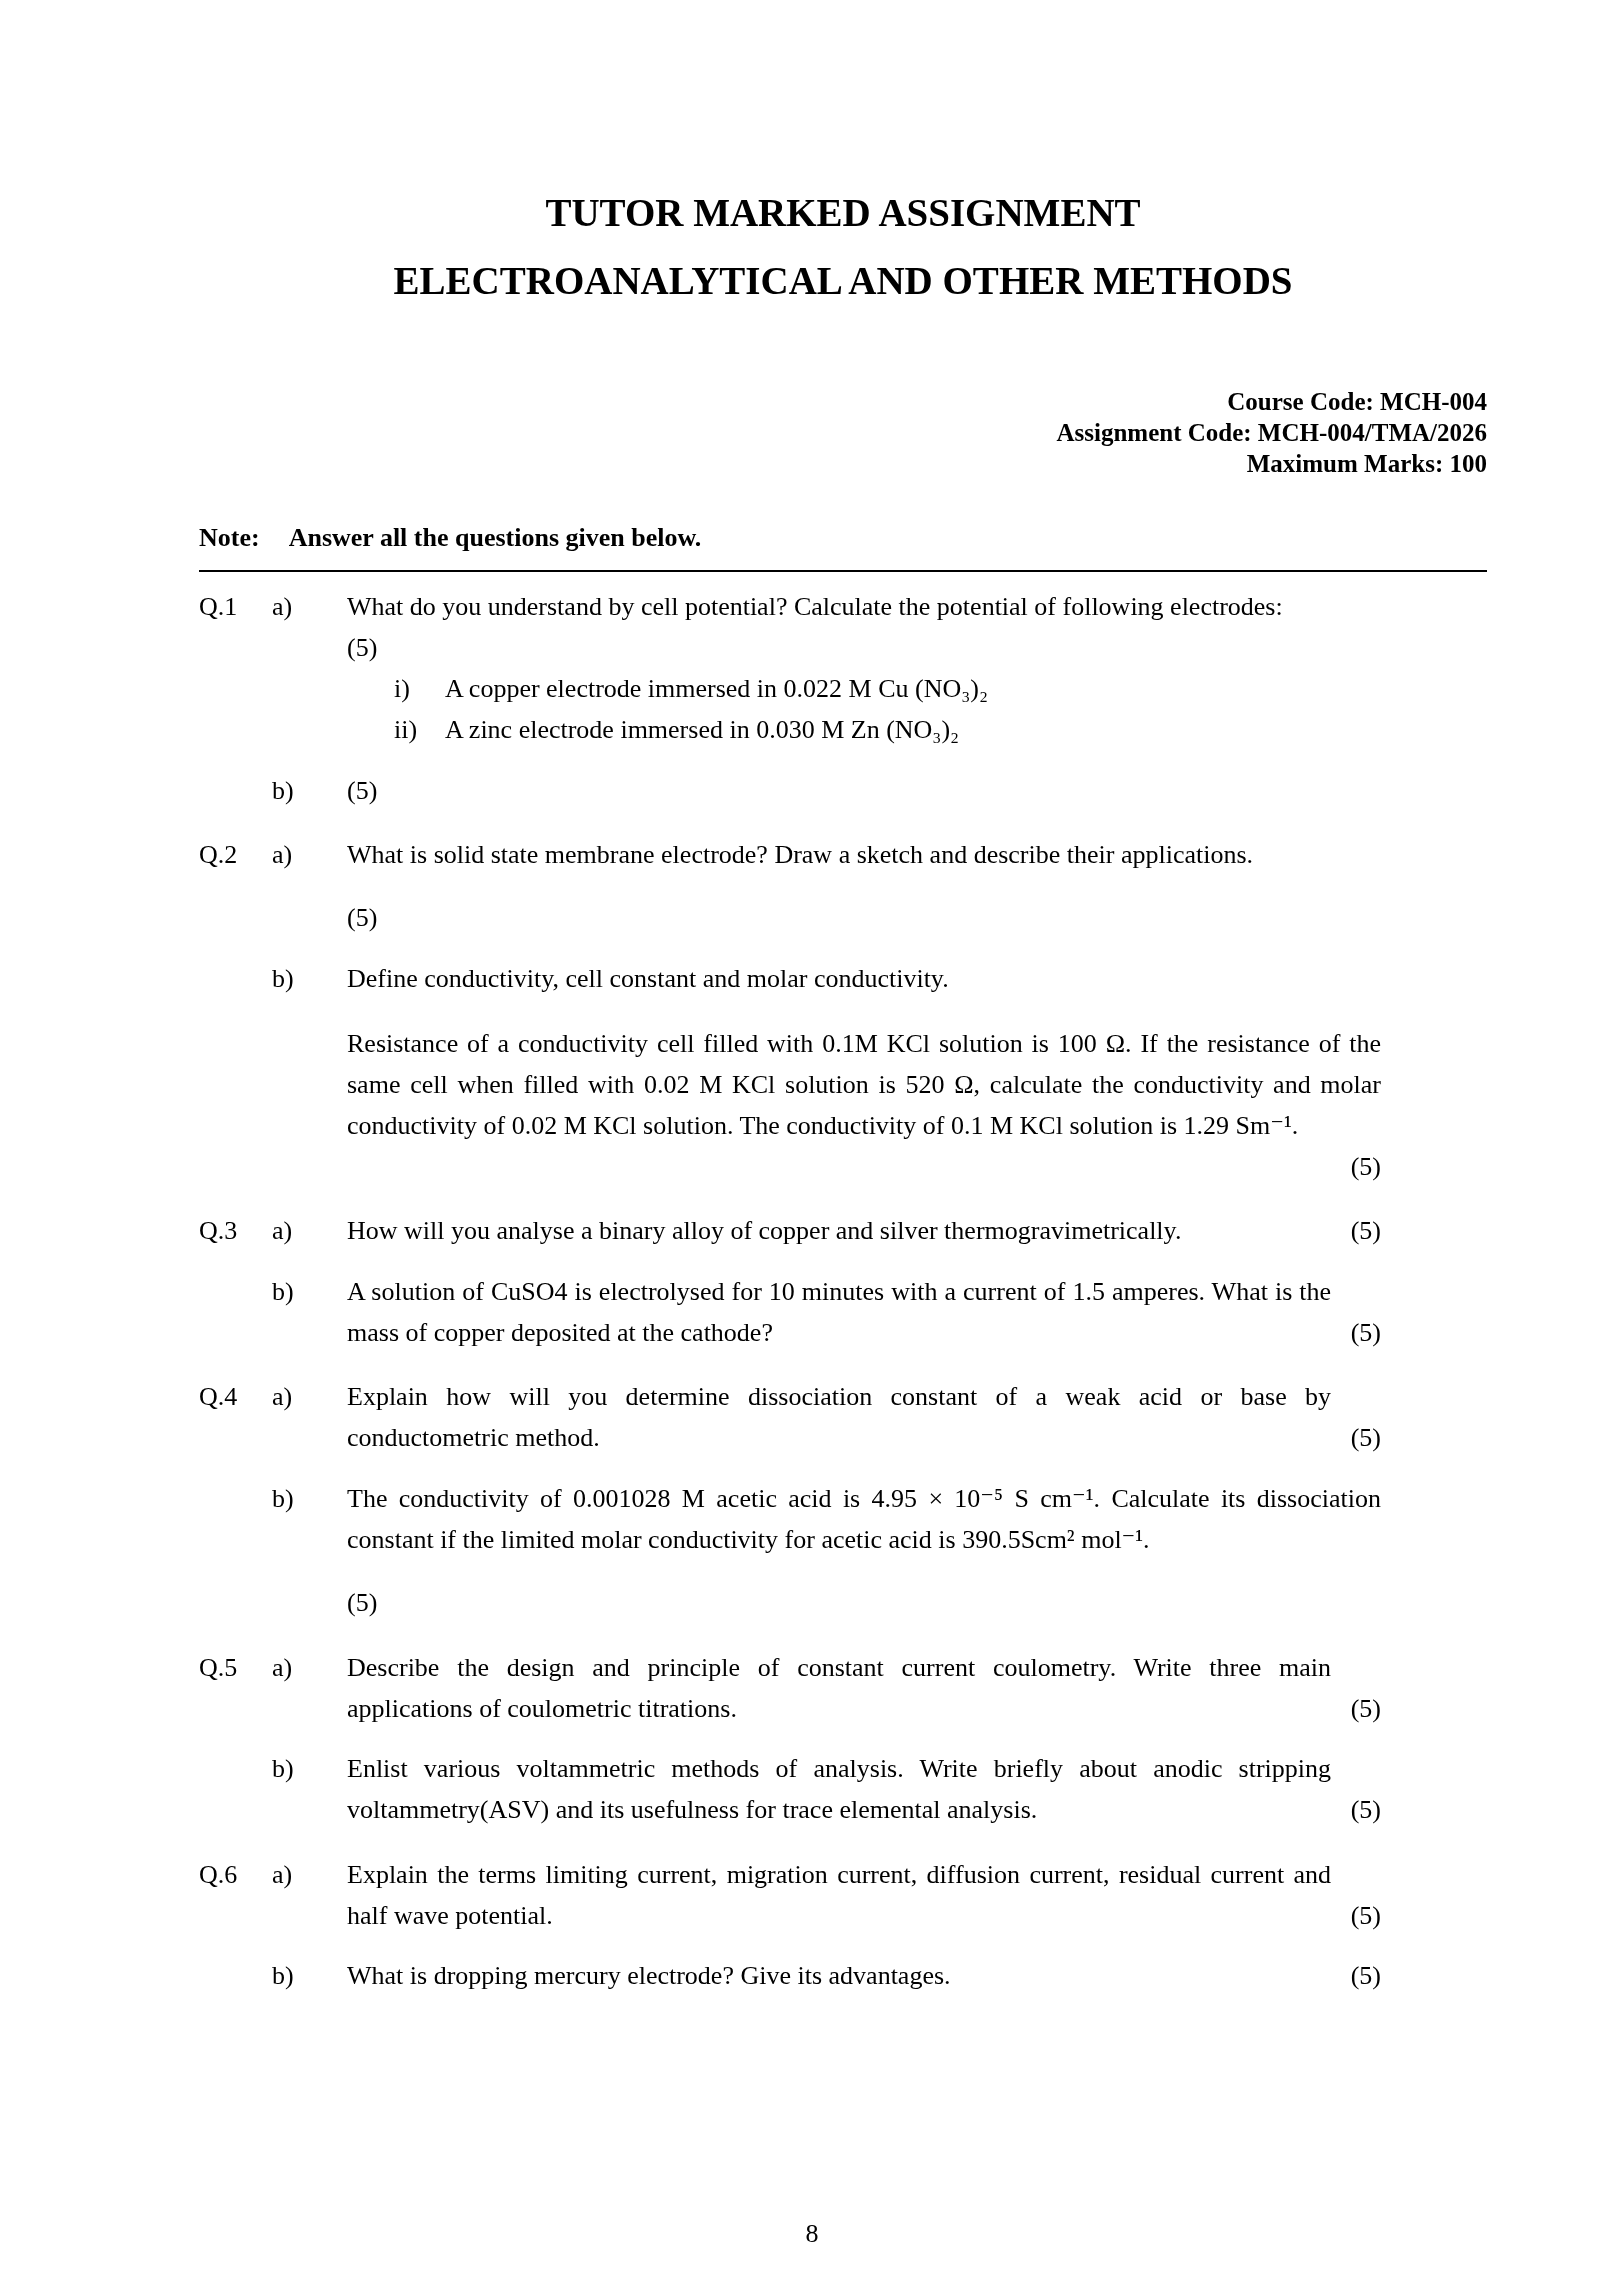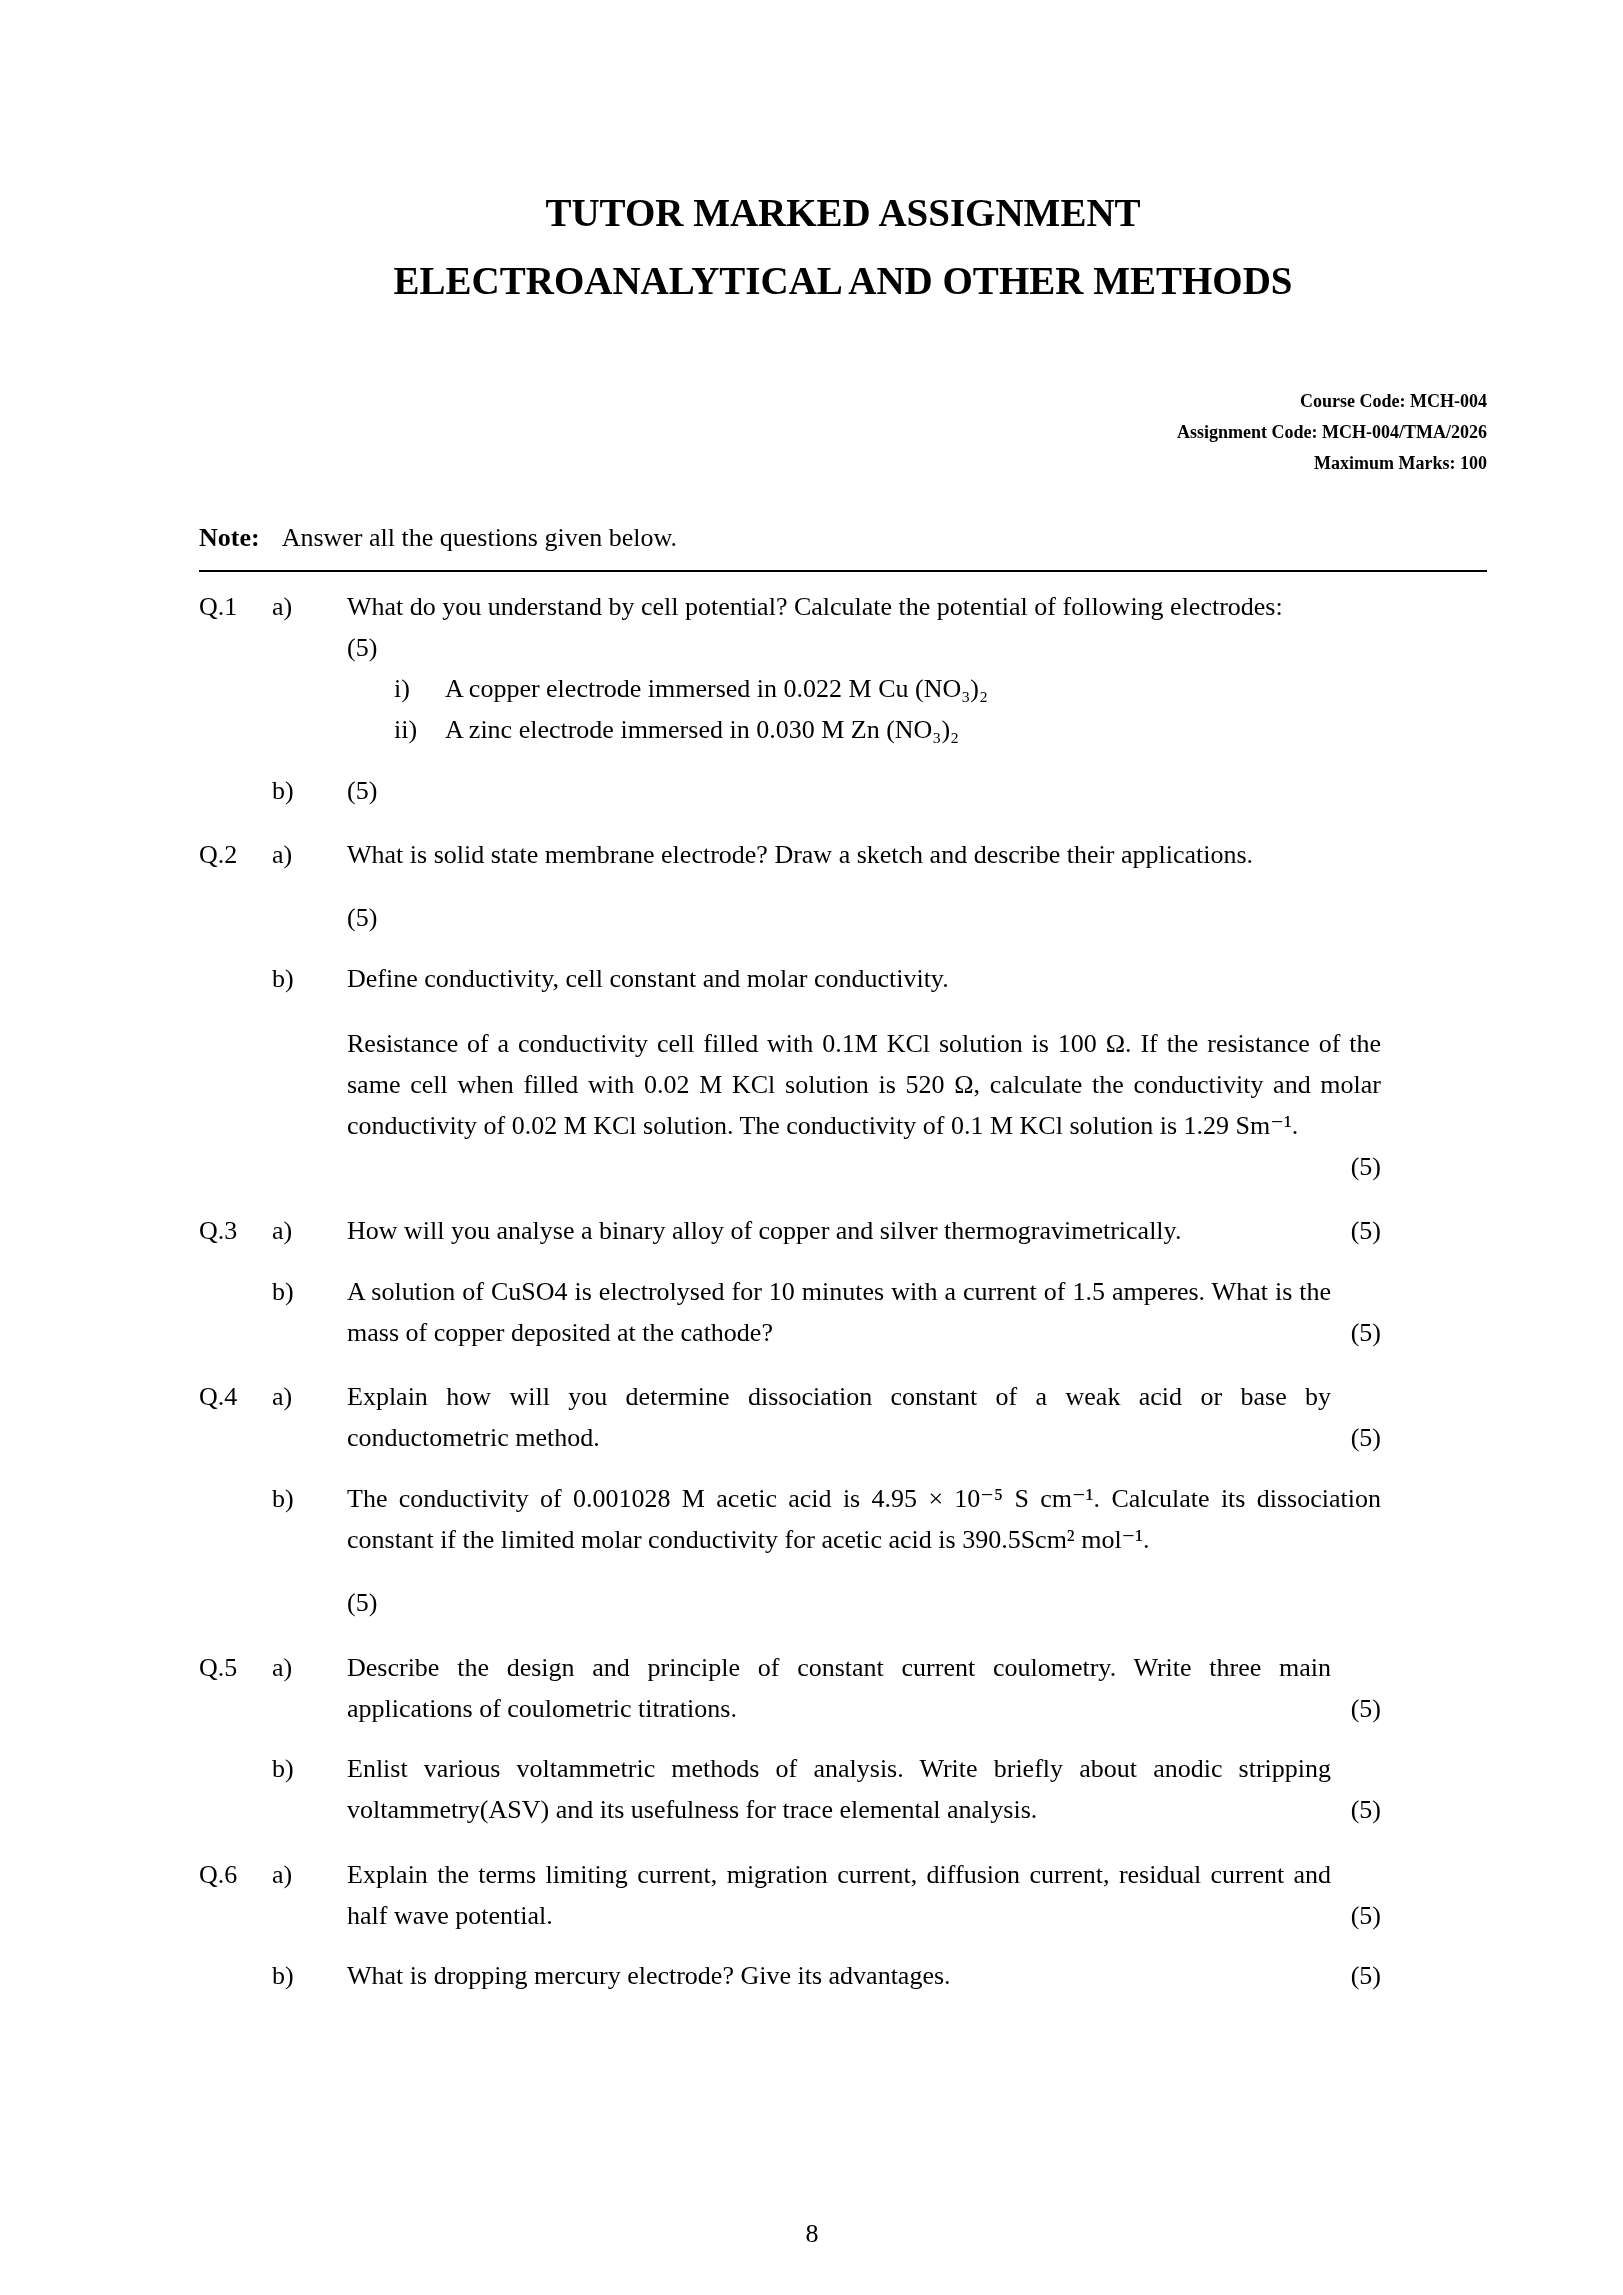--- a/index.html
+++ b/index.html
@@ -23,32 +23,32 @@
     text-align: center;
     font-weight: bold;
     font-size: 39px;
     line-height: 47px;
   }
   .subtitle { margin-top: 21px; }
   .codes {
     margin-top: 82px;
     text-align: right;
     font-weight: bold;
-    font-size: 18px;
+    font-size: 25px;
     line-height: 31px;
   }
   .note-row {
     margin-top: 38px;
     border-bottom: 2px solid #000000;
     padding-bottom: 11.8px;
     font-size: 26px;
     line-height: 41px;
   }
   .note-label { font-weight: bold; }
-  .note-text { margin-left: 22px; }
+  .note-text { margin-left: 29px; font-weight: bold; }
   .questions { margin-top: 14.4px; }
   .question { display: flex; margin-bottom: 23.6px; }
   .qnum {
     width: 73px;
     flex: none;
     font-size: 26px;
     line-height: 41px;
   }
   .qbody { flex: 1; min-width: 0; }
   .part { display: flex; margin-bottom: 19.6px; }

